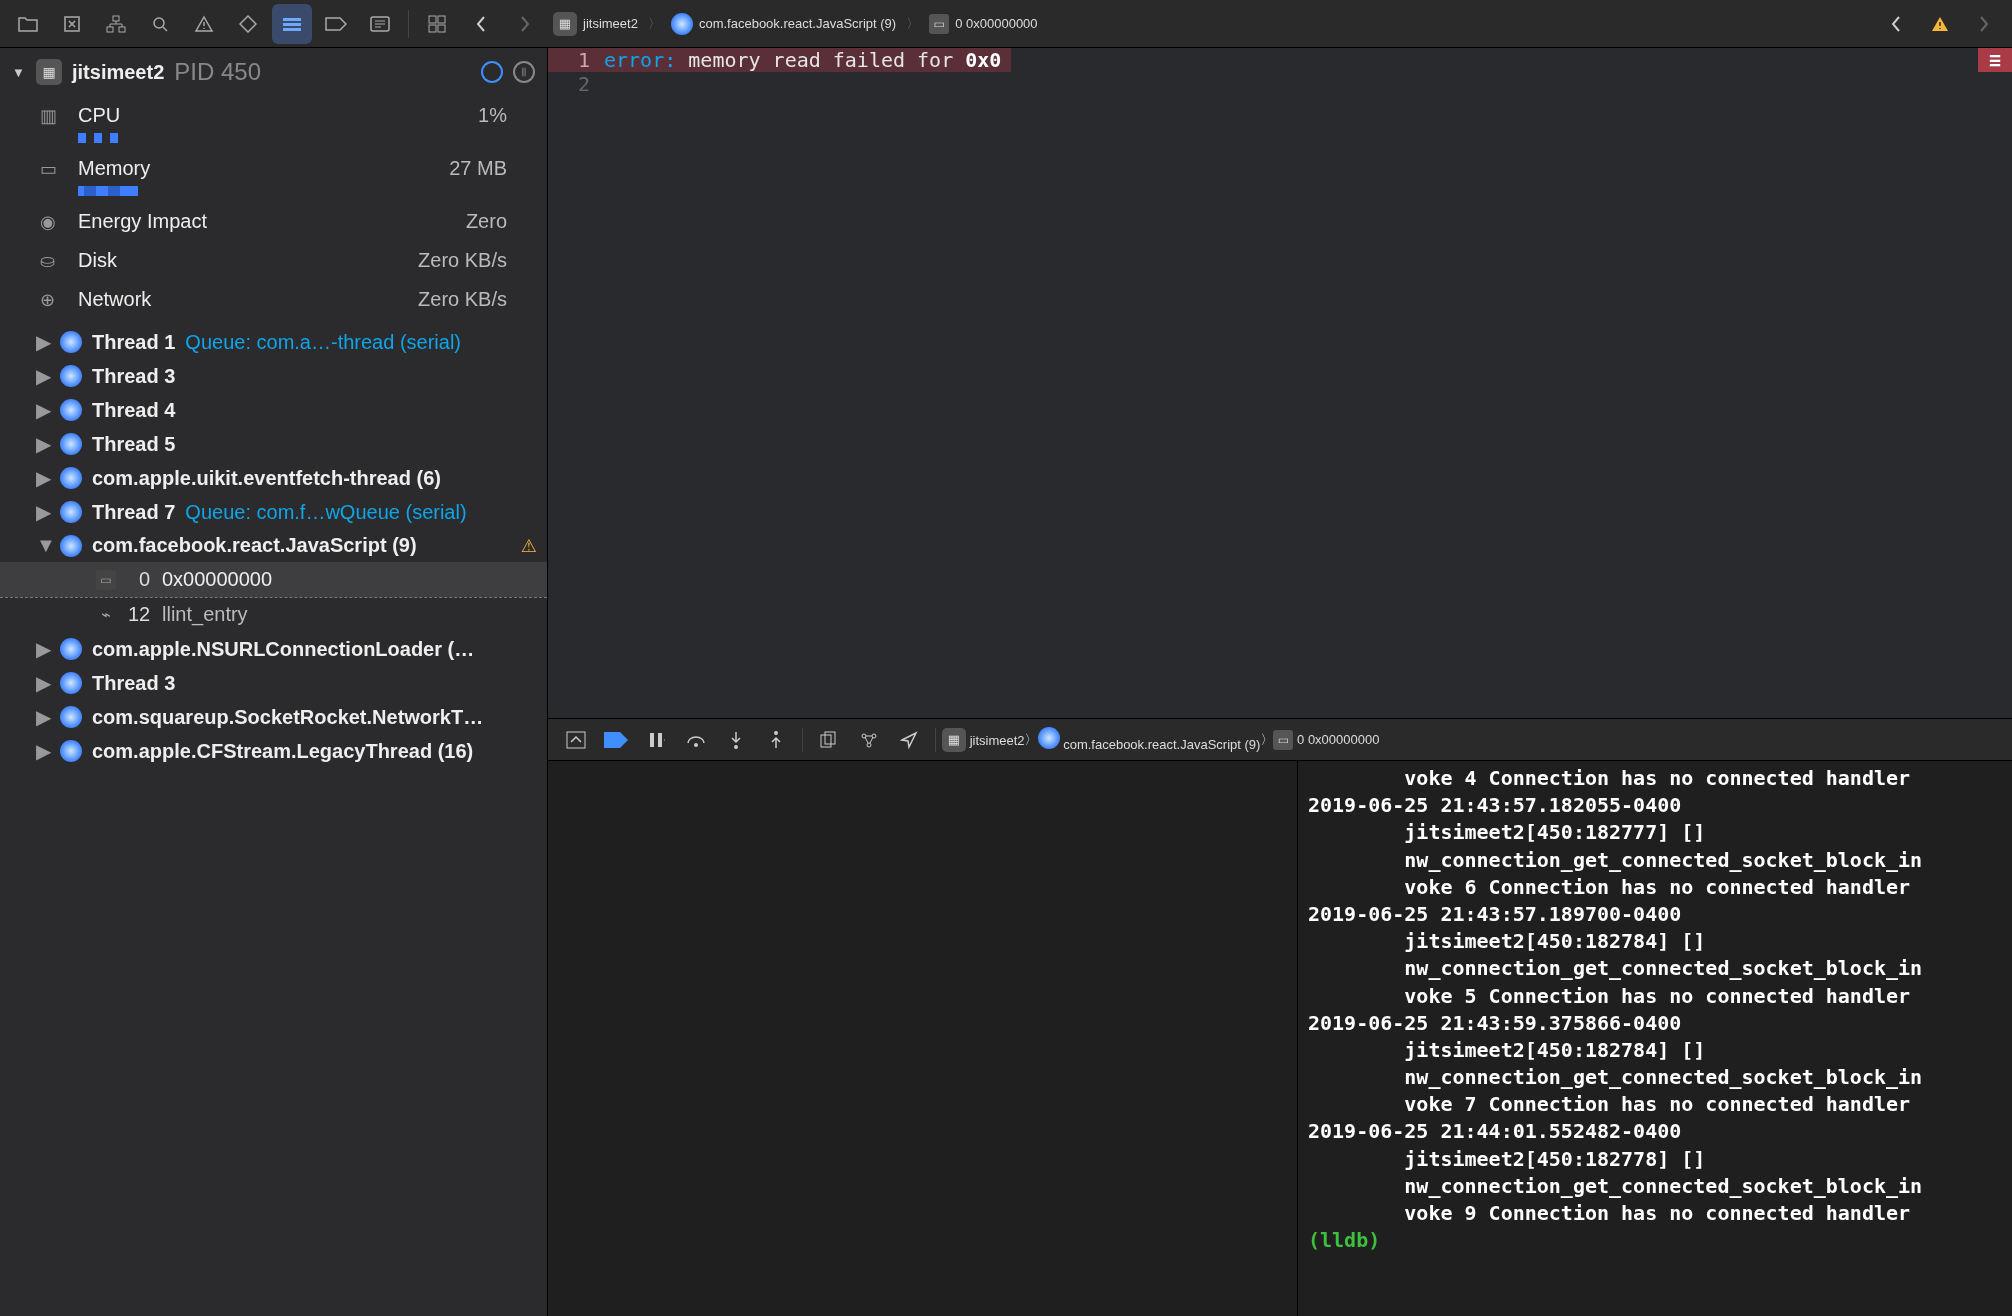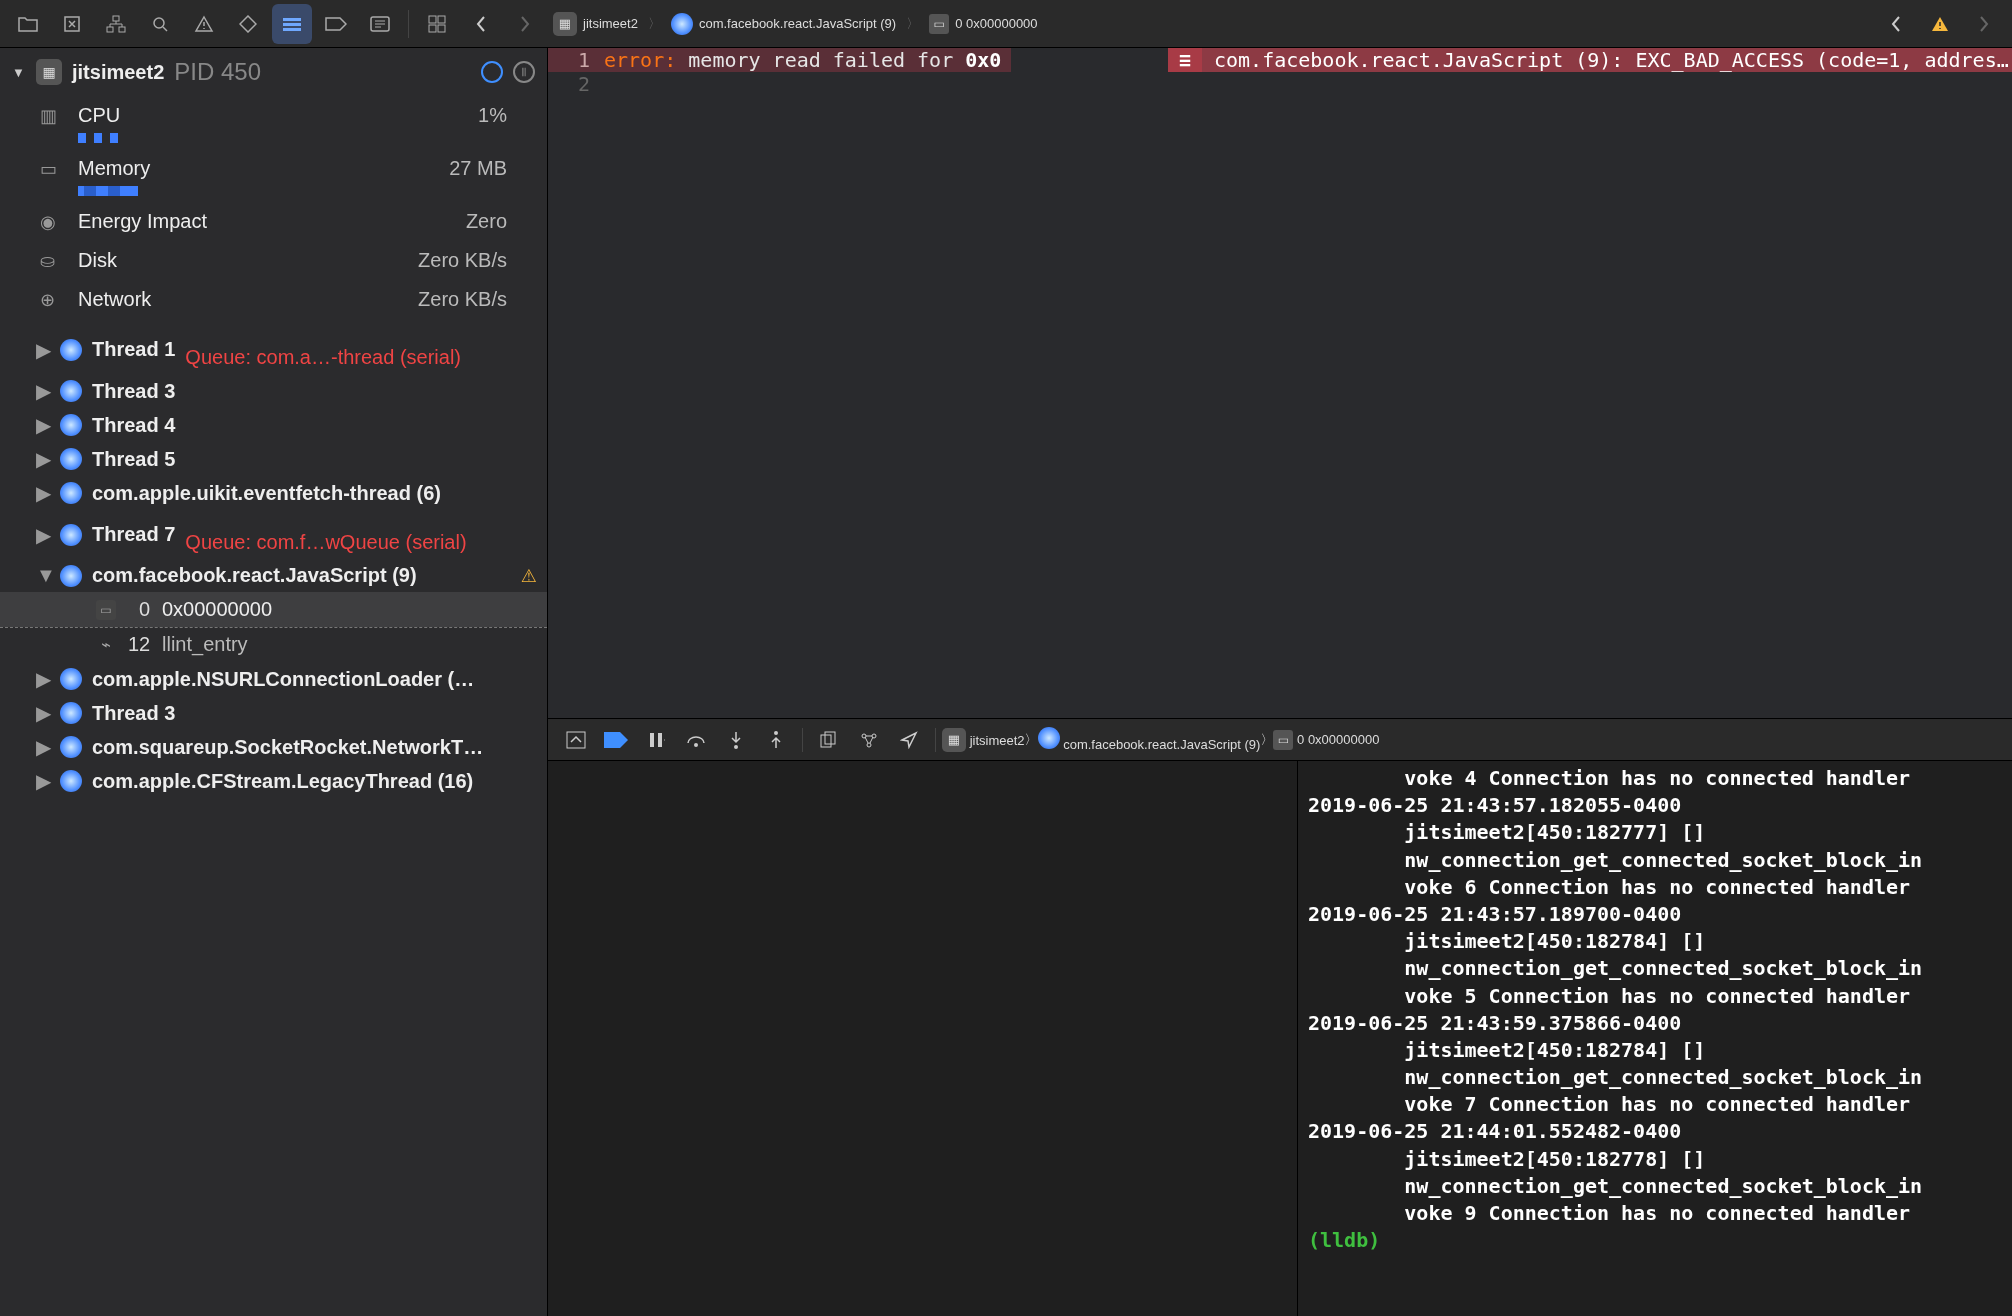--- a/index.html
+++ b/index.html
@@ -74,21 +74,21 @@
 .thread-item {
   display: flex; align-items: center; gap: 10px;
   padding: 5px 10px 5px 36px;
   font-size: 20px;
   white-space: nowrap;
   overflow: hidden;
 }
 .thread-item .disc { color: #999; width: 14px; }
 .thread-item .ticon { width: 22px; height: 22px; border-radius: 50%; background: radial-gradient(circle,#cde8ff 0%,#4f8fff 60%,#2a5fcc 100%); flex-shrink:0; display:flex;align-items:center;justify-content:center;color:#fff;font-size:11px;}
 .thread-item .tname { color: #eee; font-weight: 600; }
-.thread-item .tq { color: #ef4444; margin-top: 16px; }
+.thread-item .tq { color: #0ea5e9; }
 .thread-item .warn { margin-left: auto; color: #f6b73c; font-size: 18px; }
 .stack-frame {
   display: flex; align-items: center; gap: 12px;
   padding: 6px 10px 6px 96px;
   font-size: 20px;
 }
 .stack-frame.sel { background: #3e3e40; position: relative; }
 .stack-frame.sel::after { content:""; position:absolute; left:0; right:0; bottom:-1px; border-bottom:1px dashed #777; }
 .stack-frame .f-icon { width: 20px; height: 20px; color: #aaa; font-size: 16px; display:flex;align-items:center;justify-content:center;}
 .stack-frame .f-icon.asm { background:#444; border-radius:3px; font-size:12px;}
@@ -111,21 +111,21 @@
   overflow: hidden;
 }
 .err-banner {
   display: flex; align-items: stretch;
 }
 .err-left { flex: 1; display:flex; }
 .gut { width: 56px; text-align: right; padding-right: 14px; color: #777; }
 .err-left .line { background: #5a2f37; display:flex; align-items:center; padding-right: 10px; }
 .err-left .line .gut { background: #5a2f37; color:#caa; }
 .code-text { white-space: pre; color: #e6e6e6; }
-.kw { color: #f97316; }
+.kw { color: #0ea5e9; }
 .addr { font-weight: 700; color: #ffffff; }
 .err-mid { width: 34px; background: #a83b46; display:flex; align-items:center; justify-content:center; color:#fff; font-weight:700; }
 .err-right { width: 810px; background: #8d3a44; color: #fff; display:flex; align-items:center; padding: 0 12px; white-space:nowrap; overflow:hidden; }
 .line2 { display:flex; }
 .line2 .gut { color:#666; }
 
 .console-wrap {
   height: 598px;
   border-top: 1px solid #000;
   display: flex;
@@ -384,21 +384,20 @@
   <div class="main">
     <div class="editor">
       <div class="err-banner">
         <div class="err-left">
           <div class="line">
             <div class="gut">1</div>
             <span class="code-text"><span class="kw">error: </span><span>memory read failed for </span><span class="addr">0x0</span></span>
           </div>
         </div>
         <div class="err-mid">≡</div>
-        <div class="err-right">com.facebook.react.JavaScript (9): EXC_BAD_ACCESS (code=1, addres…</div>
       </div>
       <div class="line2">
         <div class="gut">2</div>
       </div>
     </div>
 
     <div class="console-wrap">
       <div class="console-tb">
         <div class="cbtn">
             <svg width="20" height="18">

